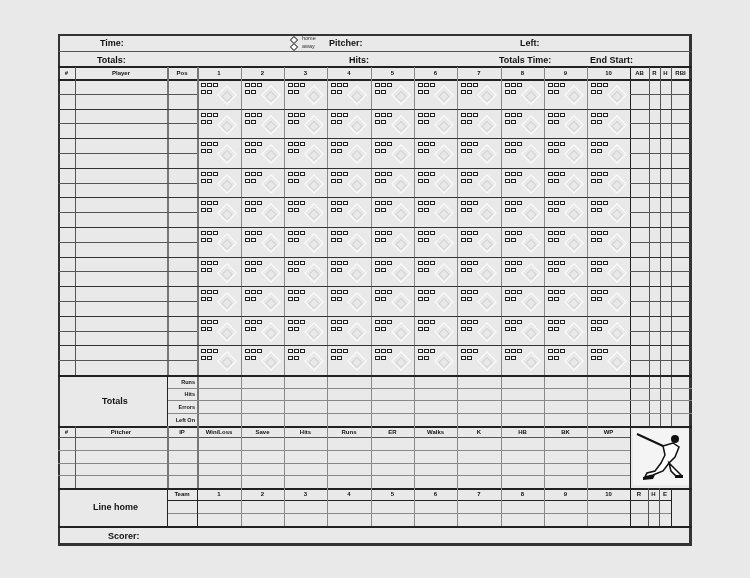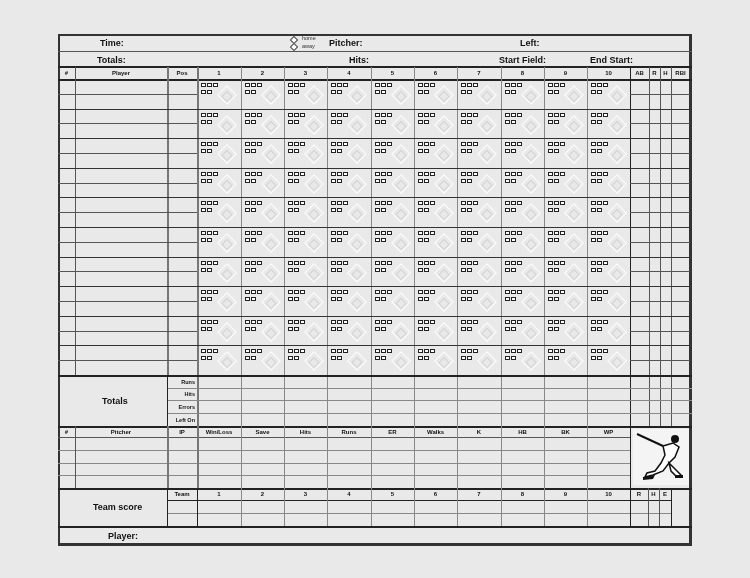--- a/index.html
+++ b/index.html
@@ -34,21 +34,21 @@
 <div class="lbl" style="left:100px;top:38px;">Time:</div>
 <div class="radio" style="left:291px;top:37px;"></div>
 <div class="small" style="left:302px;top:35px;">home</div>
 <div class="radio" style="left:291px;top:44px;"></div>
 <div class="small" style="left:302px;top:43px;">away</div>
 <div class="lbl" style="left:329px;top:38px;">Pitcher:</div>
 <div class="lbl" style="left:520px;top:38px;">Left:</div>
 
 <div class="lbl" style="left:97px;top:55px;">Totals:</div>
 <div class="lbl" style="left:349px;top:55px;">Hits:</div>
-<div class="lbl" style="left:499px;top:55px;">Start Field:</div>
+<div class="lbl" style="left:499px;top:55px;">Totals Time:</div>
 <div class="lbl" style="left:590px;top:55px;">End Start:</div>
 
 <div class="hl thick" style="left:58px;top:79px;width:634px;"></div>
 <div class="hdr" style="left:58px;top:67px;width:17px;">#</div>
 <div class="hdr" style="left:75px;top:67px;width:92px;">Player</div>
 <div class="hdr" style="left:167px;top:67px;width:30px;">Pos</div>
 <div class="hdr" style="left:197px;top:67px;width:44px;">1</div>
 <div class="hdr" style="left:241px;top:67px;width:43px;">2</div>
 <div class="hdr" style="left:284px;top:67px;width:43px;">3</div>
 <div class="hdr" style="left:327px;top:67px;width:44px;">4</div>
@@ -681,29 +681,29 @@
 <div class="vl light" style="left:414px;top:488px;height:38px;"></div>
 <div class="vl light" style="left:457px;top:488px;height:38px;"></div>
 <div class="vl light" style="left:501px;top:488px;height:38px;"></div>
 <div class="vl light" style="left:544px;top:488px;height:38px;"></div>
 <div class="vl light" style="left:587px;top:488px;height:38px;"></div>
 <div class="vl" style="left:630px;top:488px;height:38px;border-color:#222;"></div>
 <div class="vl" style="left:648px;top:488px;height:38px;"></div>
 <div class="vl" style="left:659px;top:488px;height:38px;"></div>
 <div class="vl" style="left:671px;top:488px;height:38px;border-color:#222;"></div>
 
-<div class="lbl" style="left:93px;top:502px;font-weight:bold;">Team score</div>
+<div class="lbl" style="left:93px;top:502px;font-weight:bold;">Line home</div>
 <div class="hdr" style="left:167px;top:488px;width:30px;">Team</div>
 <div class="hdr" style="left:197px;top:488px;width:44px;">1</div>
 <div class="hdr" style="left:241px;top:488px;width:43px;">2</div>
 <div class="hdr" style="left:284px;top:488px;width:43px;">3</div>
 <div class="hdr" style="left:327px;top:488px;width:44px;">4</div>
 <div class="hdr" style="left:371px;top:488px;width:43px;">5</div>
 <div class="hdr" style="left:414px;top:488px;width:43px;">6</div>
 <div class="hdr" style="left:457px;top:488px;width:44px;">7</div>
 <div class="hdr" style="left:501px;top:488px;width:43px;">8</div>
 <div class="hdr" style="left:544px;top:488px;width:43px;">9</div>
 <div class="hdr" style="left:587px;top:488px;width:43px;">10</div>
 <div class="hdr" style="left:630px;top:488px;width:18px;">R</div>
 <div class="hdr" style="left:648px;top:488px;width:11px;">H</div>
 <div class="hdr" style="left:659px;top:488px;width:12px;">E</div>
 
-<div class="lbl" style="left:108px;top:531px;">Player:</div>
+<div class="lbl" style="left:108px;top:531px;">Scorer:</div>
 
 </body></html>

